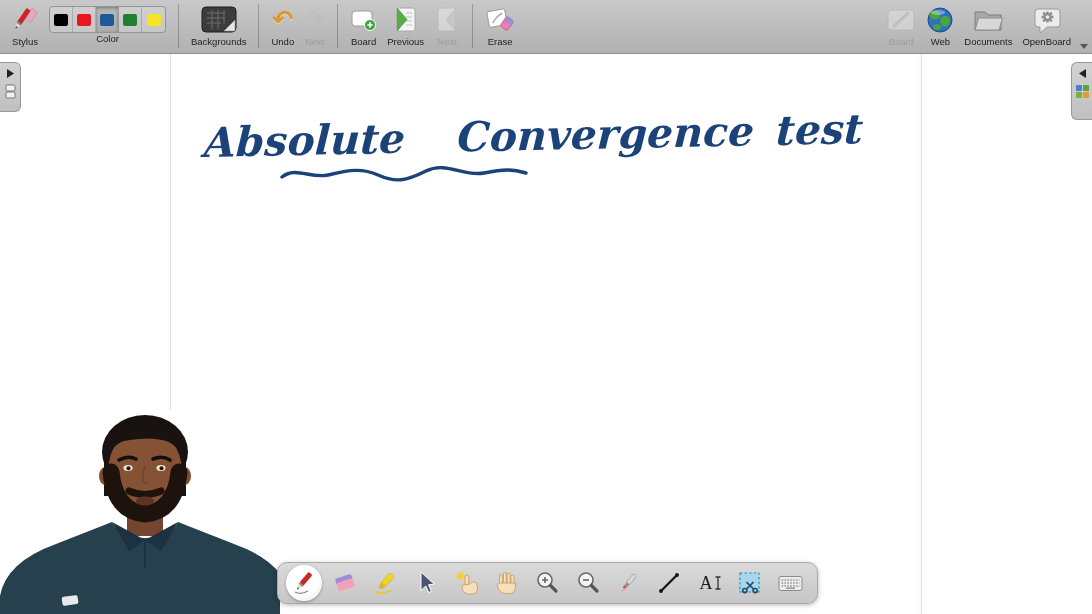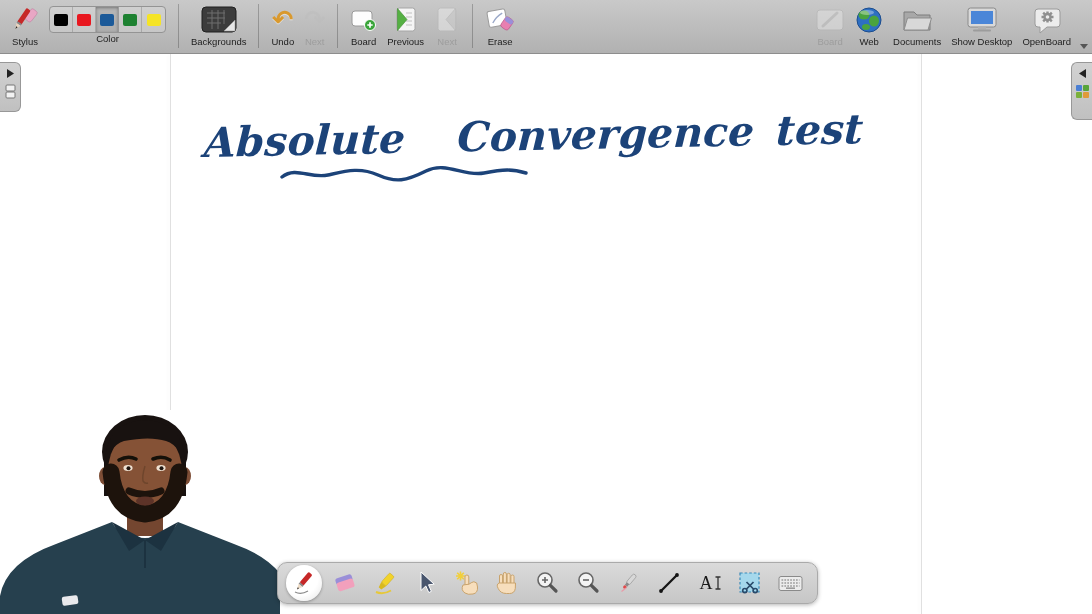--- a/index.html
+++ b/index.html
@@ -218,31 +218,20 @@
     <div class="tb-item">
       <div class="ic">
         <svg width="32" height="26" viewBox="0 0 32 26">
           <path d="M3 5h10l3 3h13v15H3z" fill="#a8a8a8" stroke="#7d7d7d"></path>
           <path d="M3 23 L6.5 11 h24 L27 23z" fill="#d8d8d8" stroke="#8d8d8d"></path>
         </svg>
       </div>
       <span class="tb-label">Documents</span>
     </div>
 
-    <div class="tb-item">
-      <div class="ic">
-        <svg width="34" height="27" viewBox="0 0 34 27">
-          <rect x="3" y="2" width="28" height="19" rx="2.5" fill="#d9d9d9" stroke="#8a8a8a"></rect>
-          <rect x="6" y="5" width="22" height="13" fill="#4a86d8"></rect>
-          <rect x="13" y="21" width="8" height="2.5" fill="#b0b0b0"></rect>
-          <rect x="8" y="23.5" width="18" height="2" rx="1" fill="#9c9c9c"></rect>
-        </svg>
-      </div>
-      <span class="tb-label">Show Desktop</span>
-    </div>
 
     <div class="tb-item">
       <div class="ic">
         <svg width="30" height="28" viewBox="0 0 30 28">
           <path d="M6 3 h19 a3 3 0 0 1 3 3 v12 a3 3 0 0 1 -3 3 H15 l-7 6 v-6 H6 a3 3 0 0 1 -3 -3 V6 a3 3 0 0 1 3 -3 z" fill="#ececec" stroke="#9a9a9a"></path>
           <g stroke="#8f8f8f" stroke-width="2.4">
               <path d="M15.5 5.5v3M15.5 13.5v3M9.5 11h3M18.5 11h3M11.2 6.7l2.1 2.1M17.7 13.2l2.1 2.1M19.8 6.7l-2.1 2.1M13.3 13.2l-2.1 2.1"></path>
             </g>
           <circle cx="15.5" cy="11" r="4.2" fill="#8f8f8f"></circle>
           <circle cx="15.5" cy="11" r="1.8" fill="#ececec"></circle>

